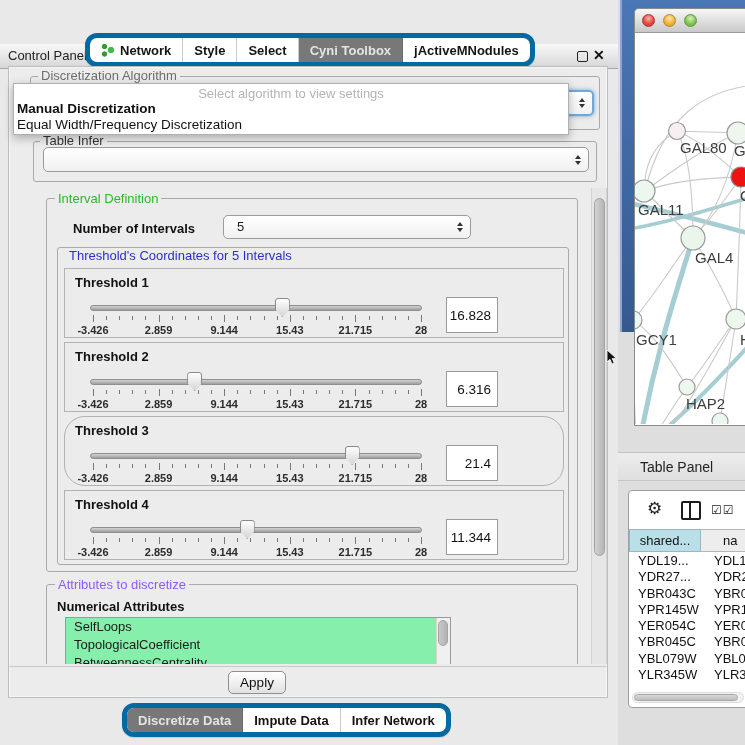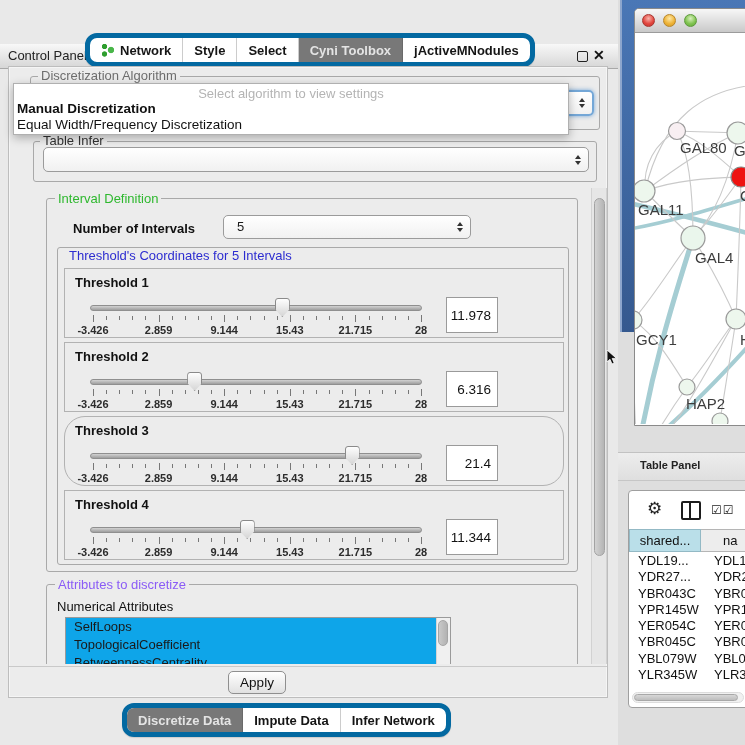--- a/index.html
+++ b/index.html
@@ -54,22 +54,22 @@
   .thumb{position:absolute;top:29px;width:15px;height:19px;background:linear-gradient(#fefefe,#d6d6d6);
          border:1px solid #8a8a8a;box-sizing:border-box;
          clip-path:polygon(0 0,100% 0,100% 58%,50% 100%,0 58%);border-radius:3px;}
   .tick{position:absolute;width:1px;background:#777;}
   .tick.minor{top:47px;height:4px;}
   .tick.major{top:46px;height:7px;}
   .tlabel{position:absolute;top:55px;width:64px;text-align:center;font-size:11px;font-weight:bold;color:#2c2c2c;}
   .vbox{position:absolute;left:381px;top:28px;width:52px;height:36px;background:#fff;border:1px solid #9a9a9a;
         font-size:13.5px;color:#111;display:flex;align-items:center;justify-content:flex-end;
         padding-right:6px;box-sizing:border-box;}
-  .attr-sub{position:absolute;left:10px;top:14px;font-size:13px;font-weight:normal;color:#111;}
-  .attr-list{position:absolute;left:18px;top:32px;width:386px;height:70px;background:#0ea5e9;
+  .attr-sub{position:absolute;left:10px;top:14px;font-size:13px;font-weight:bold;color:#111;}
+  .attr-list{position:absolute;left:18px;top:32px;width:386px;height:70px;background:#86efac;
              border:1px solid #9a9a9a;box-sizing:border-box;overflow:hidden;}
   .attr-item{font-size:13px;color:#1a1a1a;line-height:18px;padding-left:8px;white-space:nowrap;}
   .alist-sb{position:absolute;right:0;top:0;width:13px;height:100%;background:#f0f0f0;border-left:1px solid #d5d5d5;}
   .alist-th{position:absolute;left:1px;top:2px;width:10px;height:26px;border-radius:5px;
             background:linear-gradient(90deg,#c9c9c9,#b2b2b2);border:1px solid #a5a5a5;box-sizing:border-box;}
   .apply-sep{position:absolute;left:9px;top:666px;width:598px;height:0;border-top:1px solid #c9c9c9;}
   .apply-btn{position:absolute;left:228px;top:671px;width:58px;height:23px;border:1px solid #8f8f8f;border-radius:5px;
              background:linear-gradient(#ffffff,#e1e1e1);font-size:13.5px;color:#111;text-align:center;line-height:21px;box-sizing:border-box;}
   
   .rcol{position:absolute;left:618px;top:0;width:127px;height:745px;background:#dedede;overflow:hidden;}
@@ -79,21 +79,21 @@
           border:1px solid #8a8a8a;border-radius:5px 0 0 0;overflow:hidden;}
   .nettitle{position:absolute;left:0;top:0;width:100%;height:23px;
             background:linear-gradient(#f7f7f7,#c9c9c9);border-bottom:1px solid #9b9b9b;}
   .light{position:absolute;top:5px;width:13px;height:13px;border-radius:50%;box-sizing:border-box;}
   .light.red{left:7px;background:radial-gradient(circle at 50% 32%,#f8b3aa,#e2453d 58%,#c03a33);border:1px solid #a8352f;}
   .light.yel{left:28px;background:radial-gradient(circle at 50% 32%,#fde8a6,#eeb236 58%,#d29a28);border:1px solid #b8862a;}
   .light.grn{left:49px;background:radial-gradient(circle at 50% 32%,#d8efbd,#7fc34f 58%,#67a83d);border:1px solid #5d9a3c;}
   .netcanvas{position:absolute;left:0;top:24px;width:118px;height:391px;background:#fff;overflow:hidden;}
   .tp-bar{position:absolute;left:0;top:452px;width:127px;height:29px;background:linear-gradient(#ededed,#dfdfdf);
           border-top:1px solid #c2c2c2;border-bottom:1px solid #c6c6c6;box-sizing:border-box;}
-  .tp-title{position:absolute;left:22px;top:6px;font-size:11px;color:#222;font-weight:bold;}
+  .tp-title{position:absolute;left:22px;top:6px;font-size:14px;color:#222;}
   .tp-card{position:absolute;left:10px;top:490px;width:120px;height:218px;background:#fff;
            border:1px solid #9f9f9f;border-radius:4px 0 0 4px;box-sizing:border-box;overflow:hidden;}
   .gear{position:absolute;left:18px;top:8px;font-size:17px;color:#222;line-height:20px;}
   .colicon{position:absolute;left:52px;top:10px;width:16px;height:15px;border:2px solid #1c1c1c;border-radius:2px;}
   .colicon::after{content:"";position:absolute;left:6px;top:0;width:2px;height:15px;background:#1c1c1c;}
   .checks{position:absolute;left:82px;top:12px;font-size:12px;color:#222;letter-spacing:1px;}
   .thead{position:absolute;left:0;top:38px;width:200px;height:23px;display:flex;}
   .th1{width:72px;background:#badfe9;border:1px solid #93b9c5;box-sizing:border-box;
        text-align:center;font-size:13px;color:#111;line-height:21px;}
   .th2{width:120px;background:#ededed;border:1px solid #b5b5b5;border-left:none;box-sizing:border-box;
@@ -208,21 +208,21 @@
               <div class="tick minor" style="left: 329.76px;"></div>
               <div class="tick minor" style="left: 342.88px;"></div>
               <div class="tick major" style="left: 356px;"></div>
               <div class="tlabel" style="left: -4px;">-3.426</div>
               <div class="tlabel" style="left: 61.6px;">2.859</div>
               <div class="tlabel" style="left: 127.2px;">9.144</div>
               <div class="tlabel" style="left: 192.8px;">15.43</div>
               <div class="tlabel" style="left: 258.4px;">21.715</div>
               <div class="tlabel" style="left: 324px;">28</div>
               <div class="thumb" style="left: 209.821px;"></div>
-              <div class="vbox">11.978</div>
+              <div class="vbox">16.828</div>
             </div>
             <div class="thr-panel" style="top: 94px;">
               <div class="thr-title">Threshold 2</div>
               <div class="track"></div>
               <div class="tick major" style="left: 28px;"></div>
               <div class="tick minor" style="left: 41.12px;"></div>
               <div class="tick minor" style="left: 54.24px;"></div>
               <div class="tick minor" style="left: 67.36px;"></div>
               <div class="tick minor" style="left: 80.48px;"></div>
               <div class="tick major" style="left: 93.6px;"></div>

